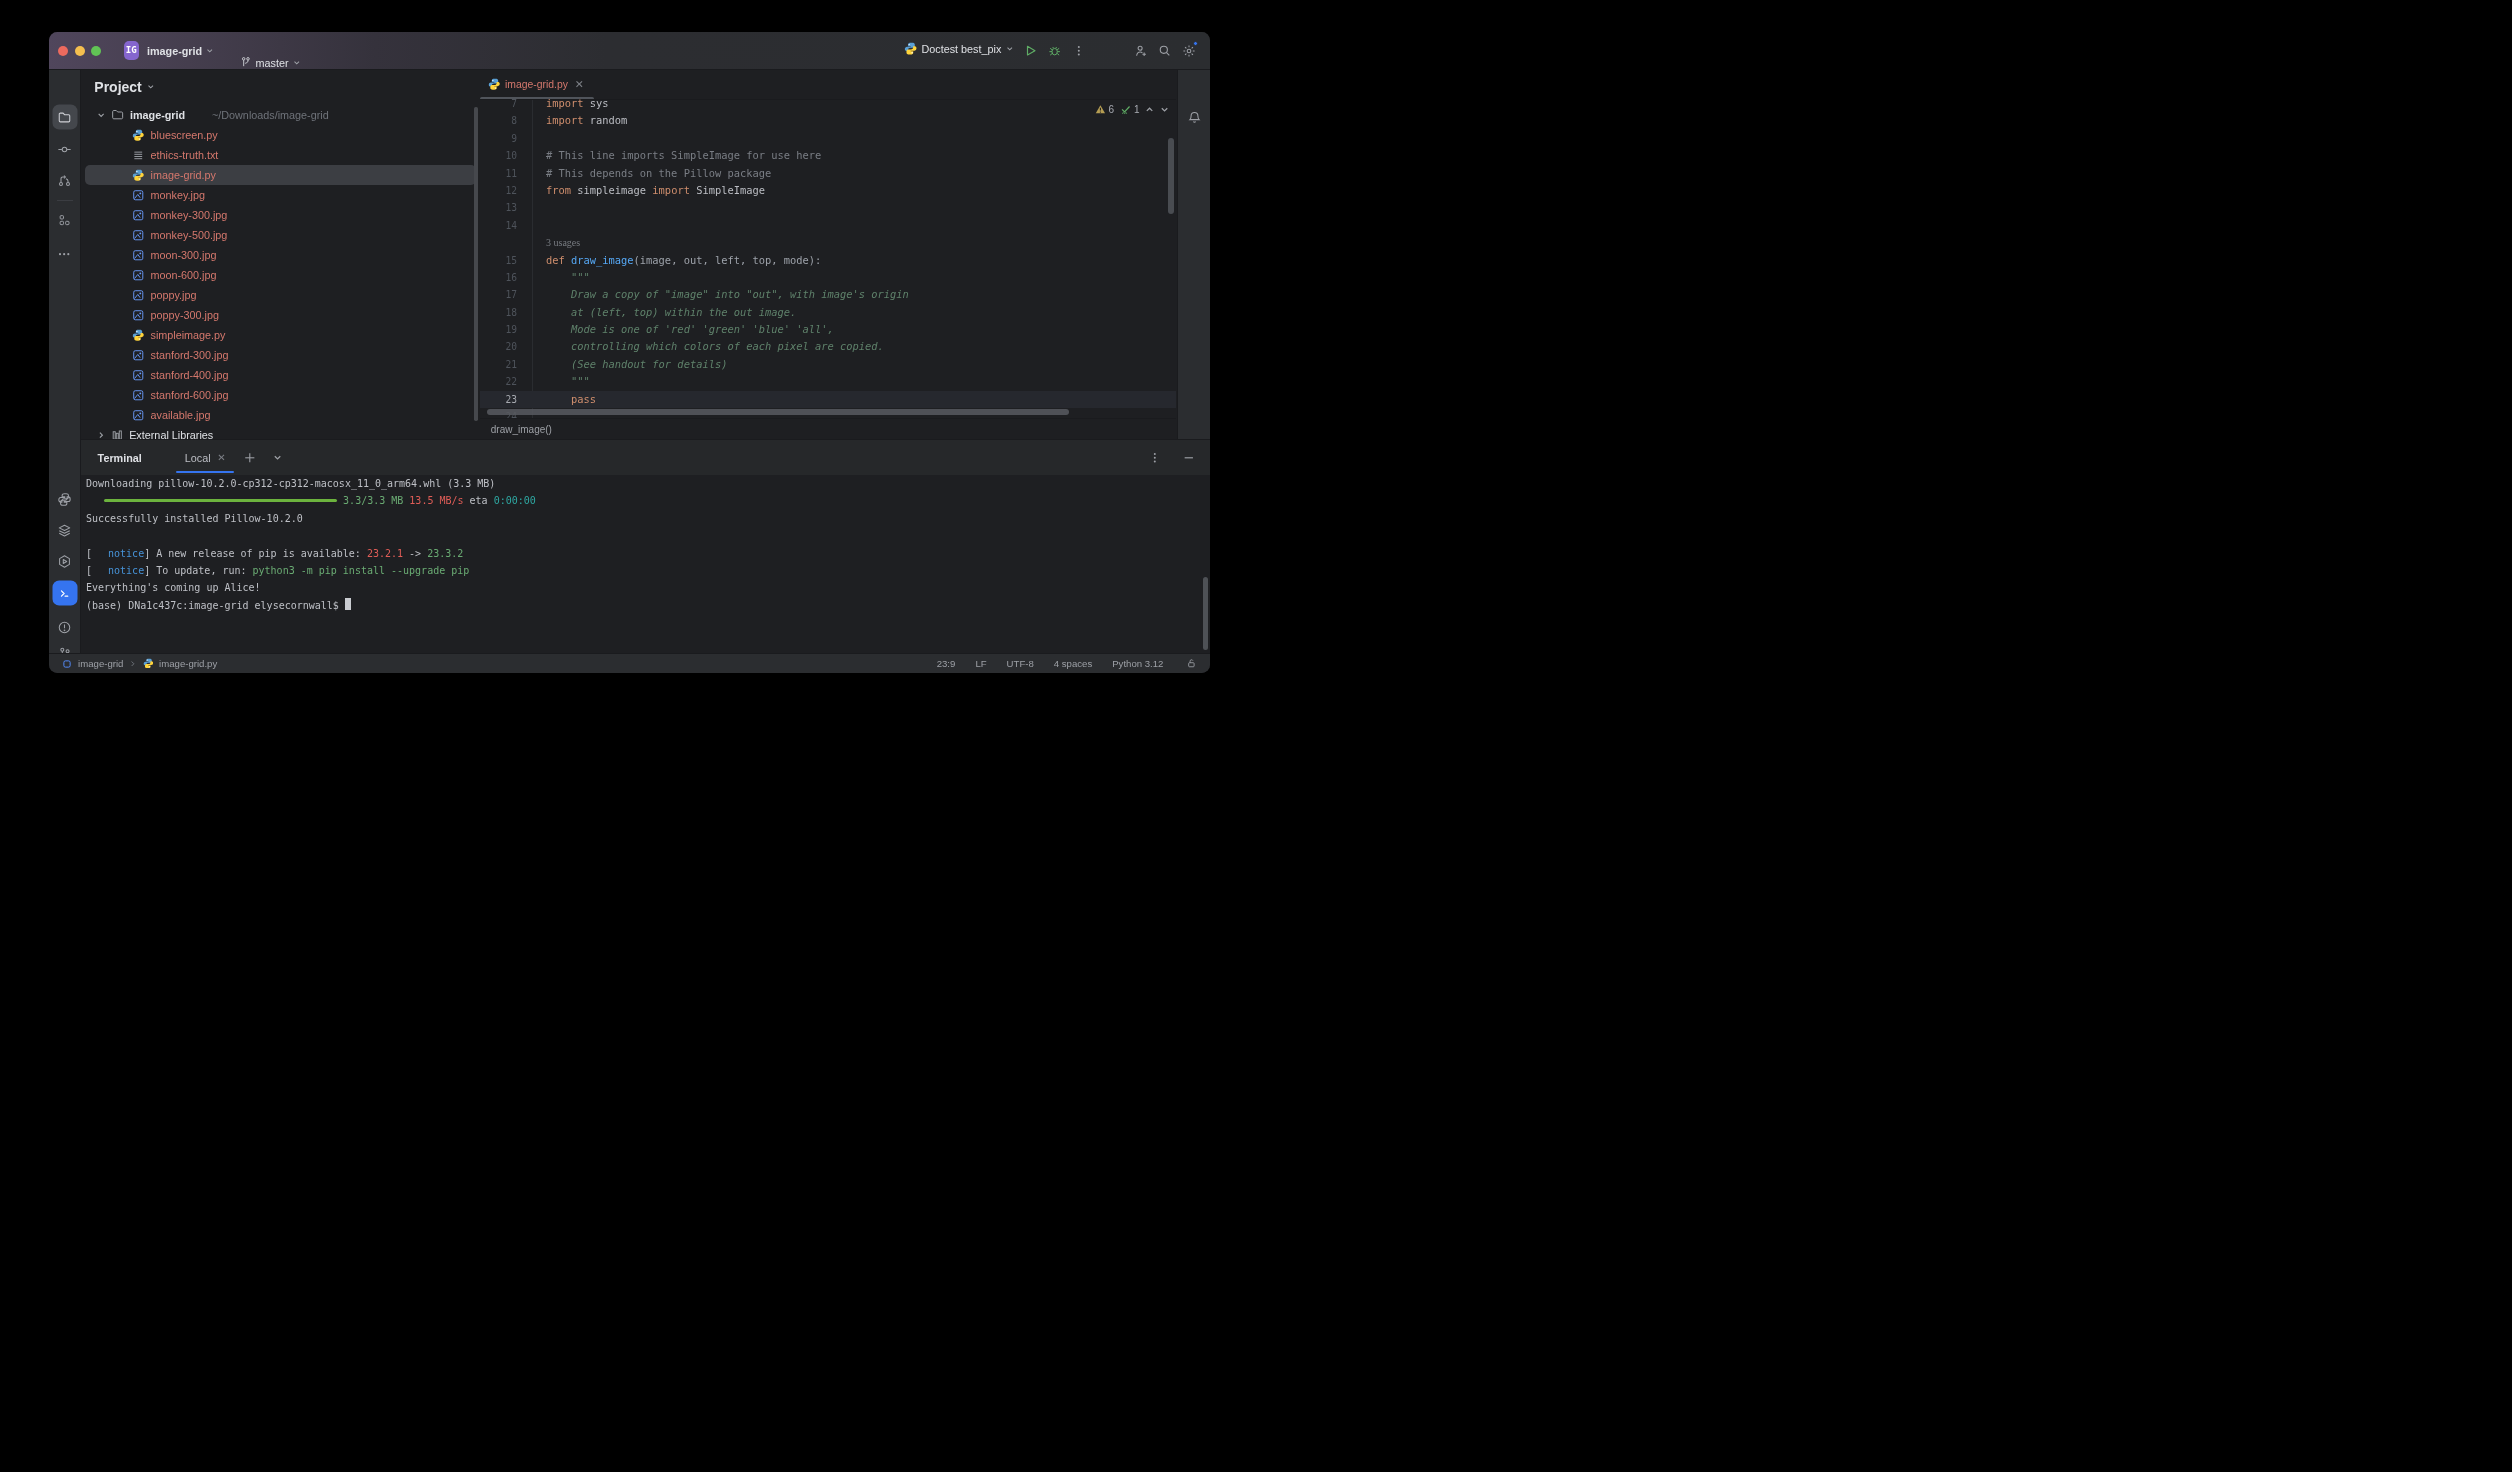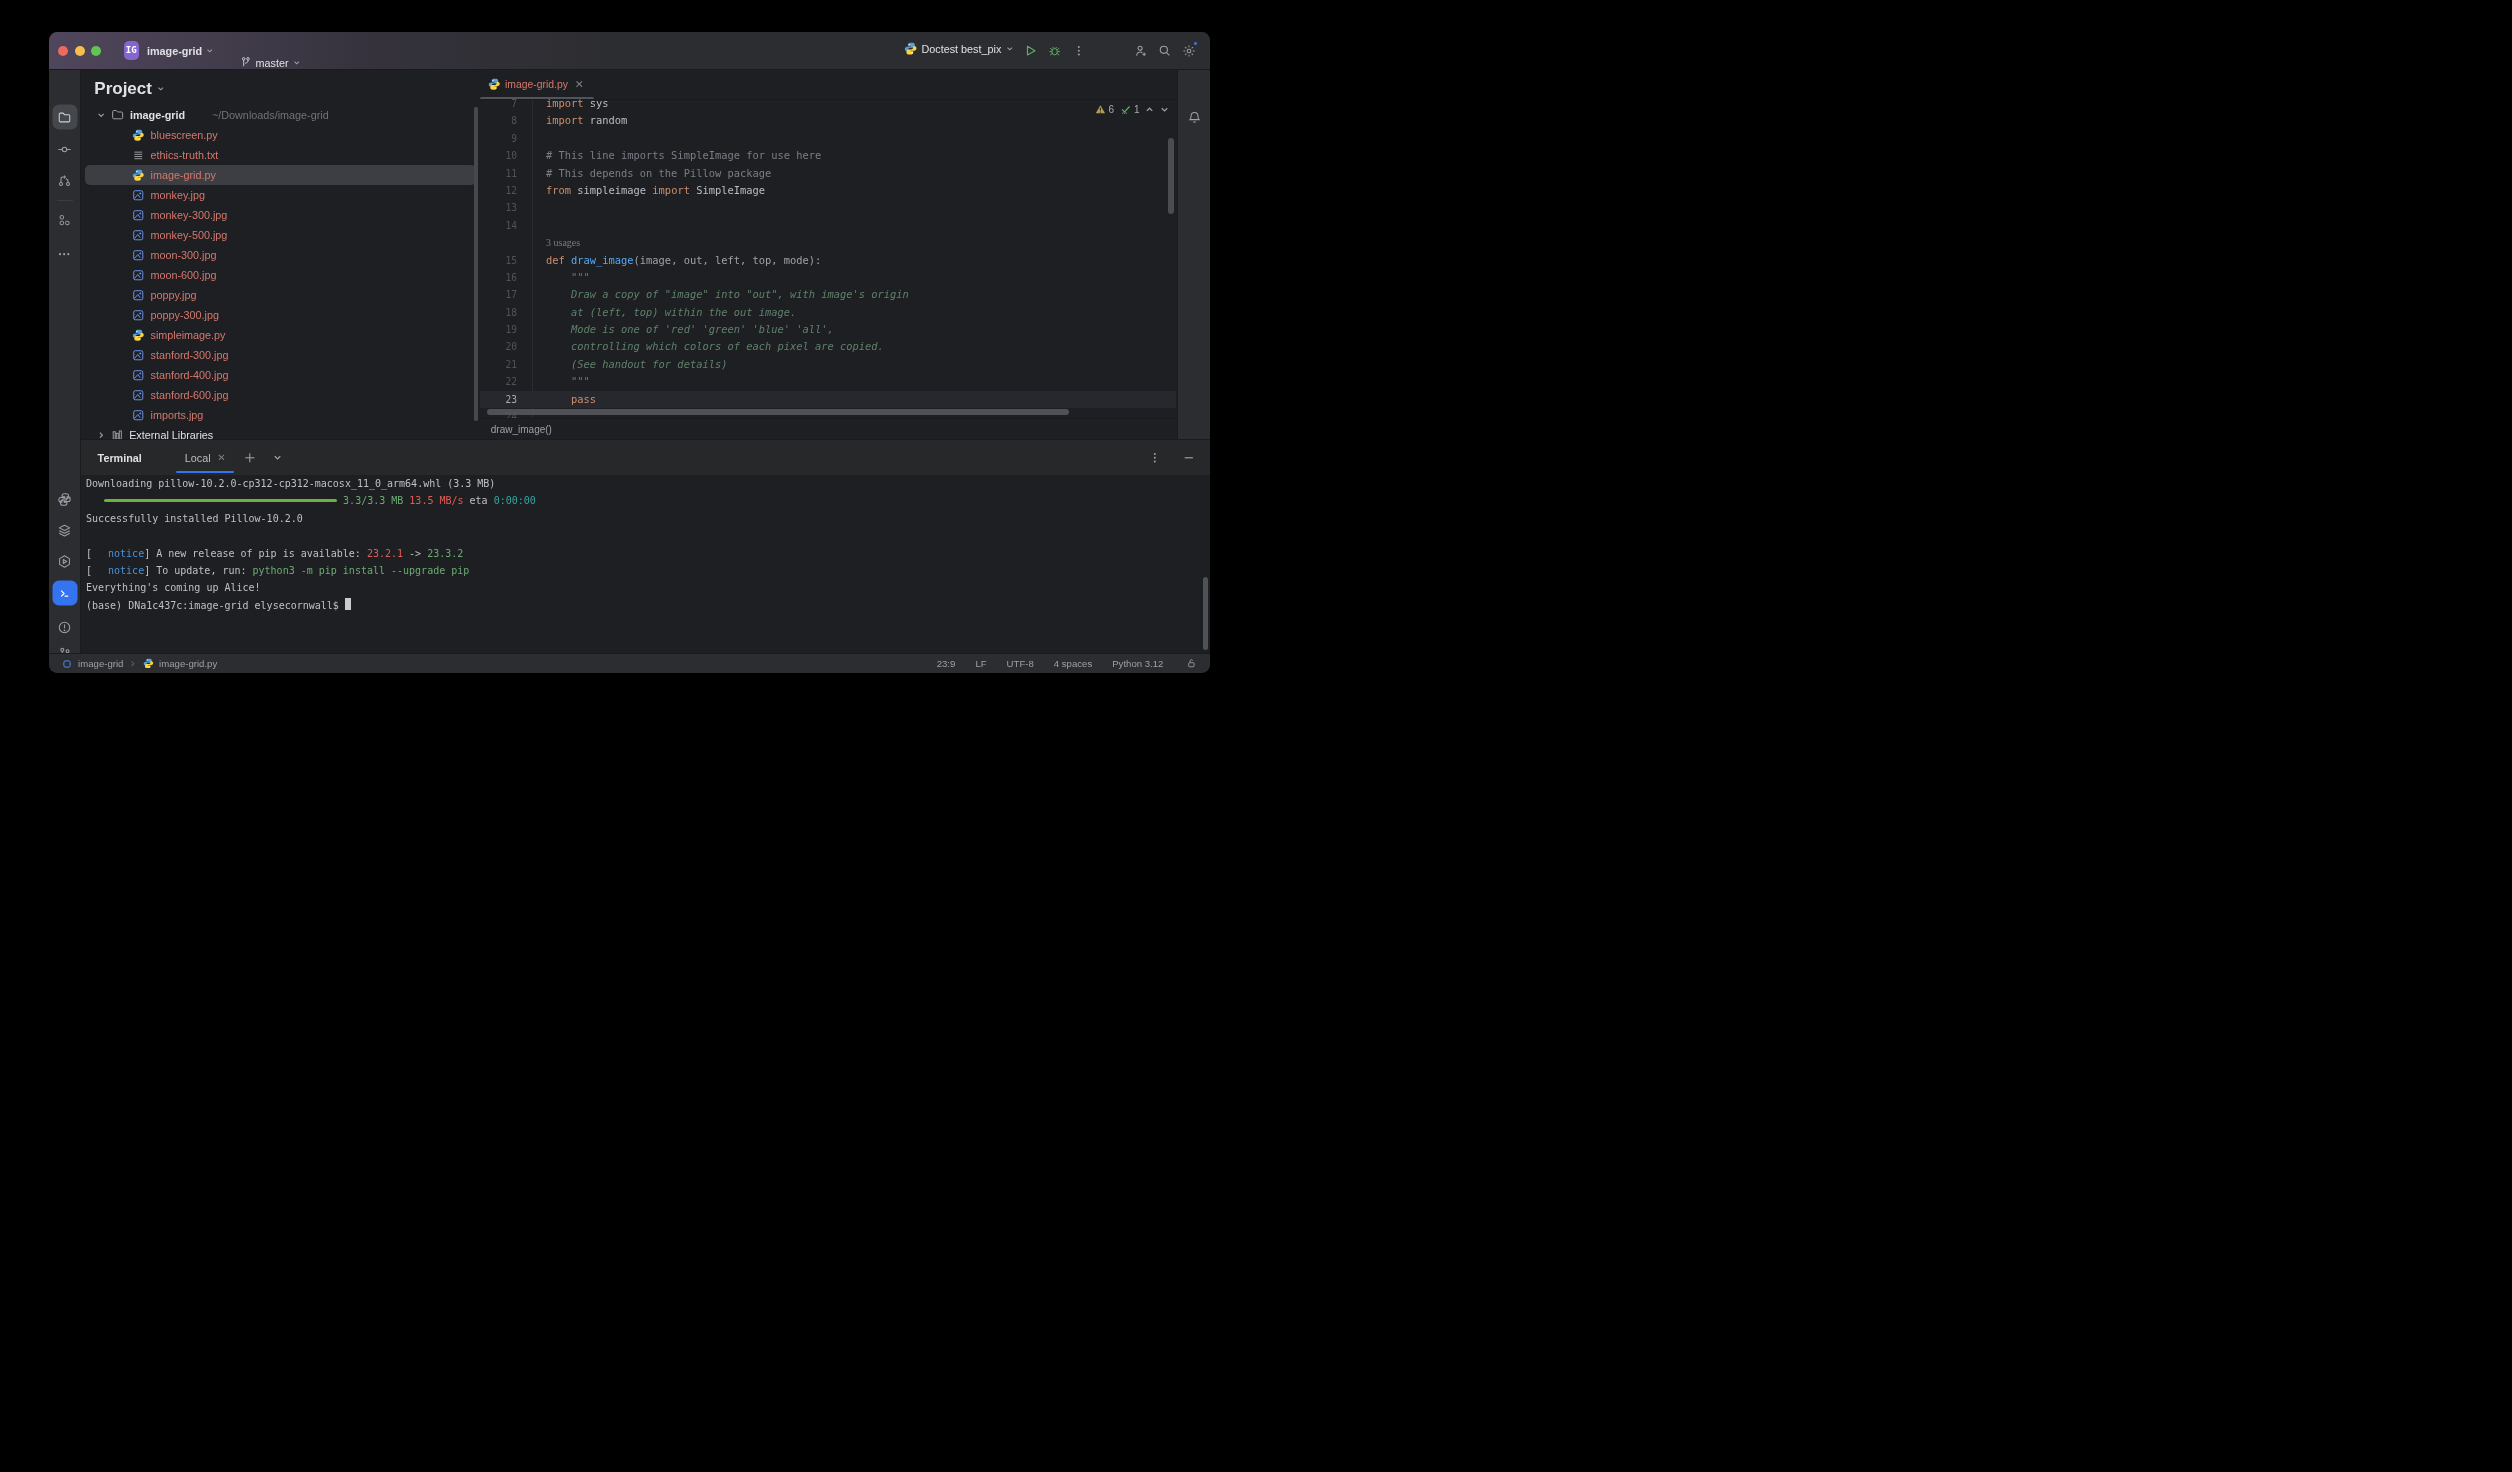--- a/index.html
+++ b/index.html
@@ -34,21 +34,21 @@
   .strip-btn { position:absolute; left:50%; transform:translate(-50%,-50%); width:25px; height:25px;
                border:none; background:none; border-radius:6.6px;
                display:flex; align-items:center; justify-content:center; }
   .strip-btn.active-gray { background:#44474c; }
   .strip-btn.active-blue { background:#3574f0; }
   .strip-div { position:absolute; left:7.5px; width:16.6px; height:0.8px; background:#3b3d42; }
   
   .project { position:absolute; left:32px; top:38px; width:400px; height:369px;
              border-right:0.8px solid #1a1b1e; background:#1e1f22; }
   .project-header { display:flex; align-items:center; gap:5px; padding:9.1px 0 0 13.3px;
-                    color:#dfe1e5; font-size:17px; font-weight:600; }
+                    color:#dfe1e5; font-size:14px; font-weight:600; }
   .tree { position:absolute; top:35px; left:0; right:0; bottom:0; overflow:hidden; }
   .trow { height:20px; display:flex; align-items:center; gap:5.8px; font-size:10.8px; color:#bcbec4;
           margin:0 4.2px; border-radius:5px; padding-left:11.6px; white-space:nowrap; }
   .trow.file { padding-left:47px; }
   .trow.sel { background:#3c3e43; }
   .trow .fname { color:#d5786d; }
   .trow .rootname { color:#dfe1e5; font-weight:600; }
   .trow .rootpath { color:#6f737a; margin-left:21px;text-align:center; }
   .trow .libname { color:#dfe1e5; }
   .tree-scroll { position:absolute; right:2.5px; top:37px; width:3.3px; height:314px;
@@ -465,21 +465,21 @@
           <span class="fname">stanford-600.jpg</span>
         </div>
         <div class="trow file">
           <svg width="12.5" height="12.5" viewBox="0 0 16 16">
             <g stroke="#6b9bfa" fill="none" stroke-width="1.2">
               <rect x="2.2" y="2.2" width="11.6" height="11.6" rx="2"></rect>
               <path d="M3.2 12.2l4.2-5.2 3.1 4.2"></path>
             </g>
             <circle cx="10.6" cy="5.6" r="1.2" fill="#6b9bfa"></circle>
           </svg>
-          <span class="fname">imports.jpg</span>
+          <span class="fname">available.jpg</span>
         </div>
         <div class="trow root">
           <svg width="8.3" height="8.3" viewBox="0 0 10 10">
             <path d="M3.5 2l3 3-3 3" stroke="#9da0a6" fill="none" stroke-width="1.4"></path>
           </svg>
           <svg width="12.5" height="12.5" viewBox="0 0 16 16">
             <g stroke="#9da0a6" fill="none" stroke-width="1.2">
               <rect x="2.8" y="3.5" width="2.6" height="9.5"></rect>
               <rect x="6.7" y="5.5" width="2.6" height="7.5"></rect>
               <rect x="10.6" y="2.5" width="2.6" height="10.5"></rect>

